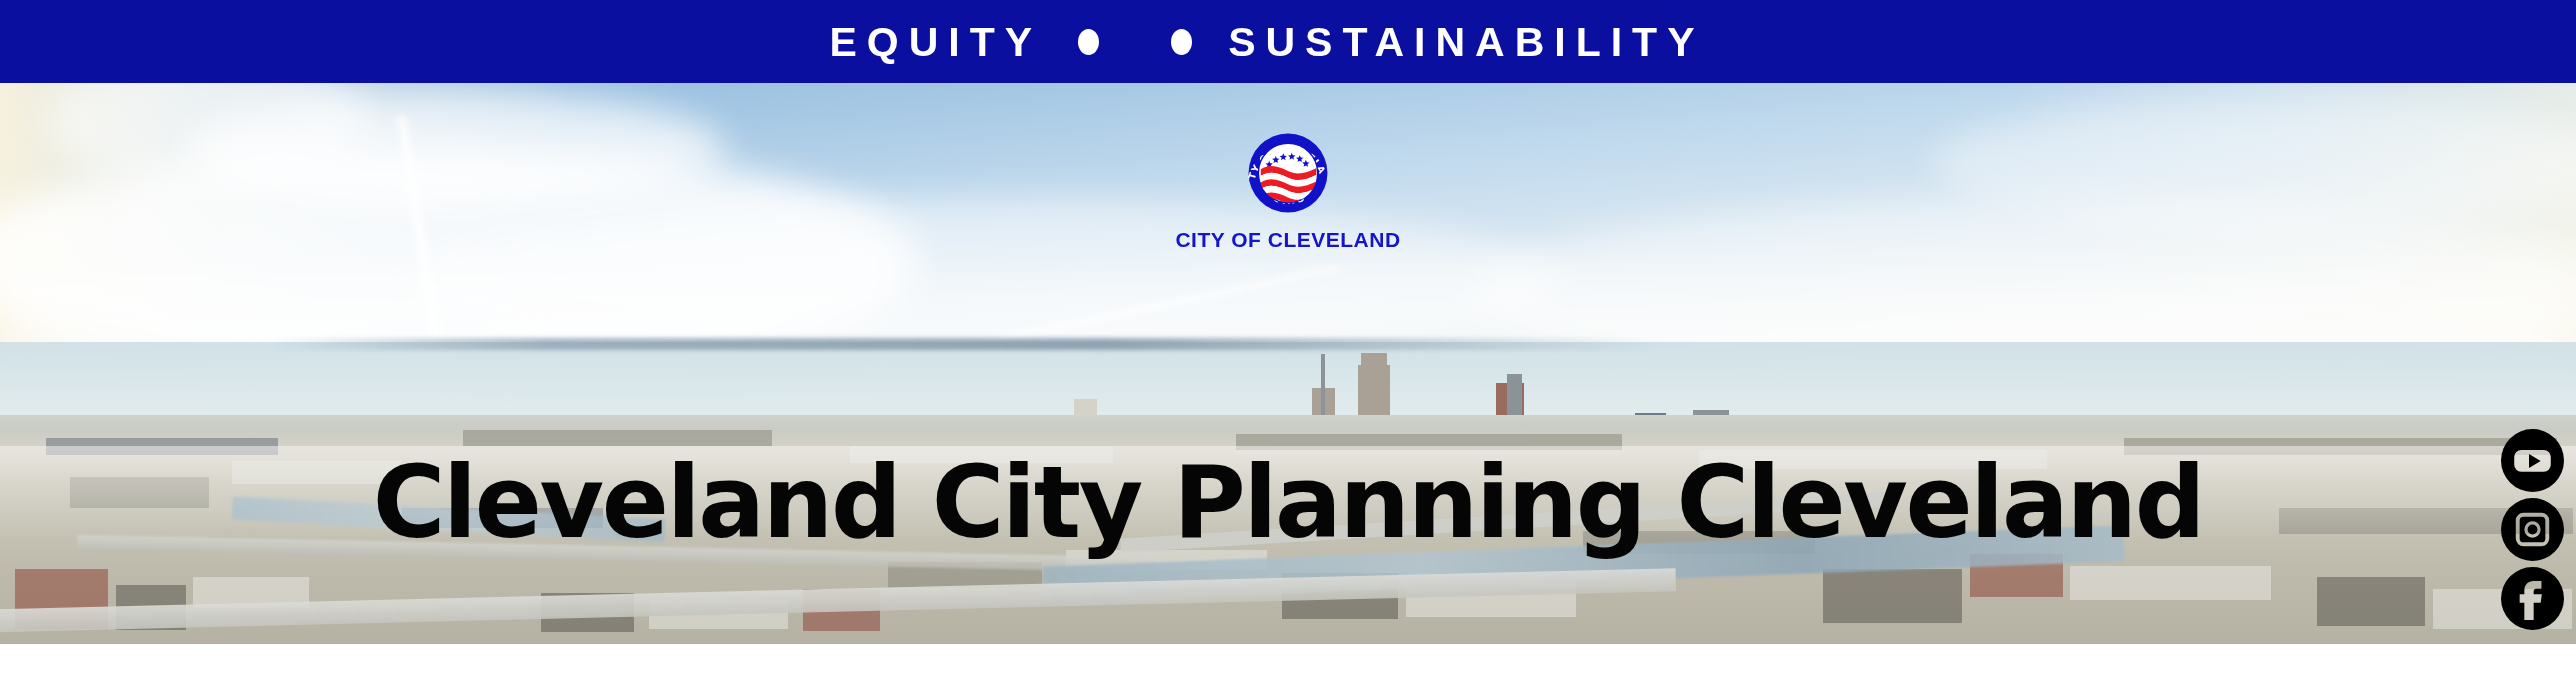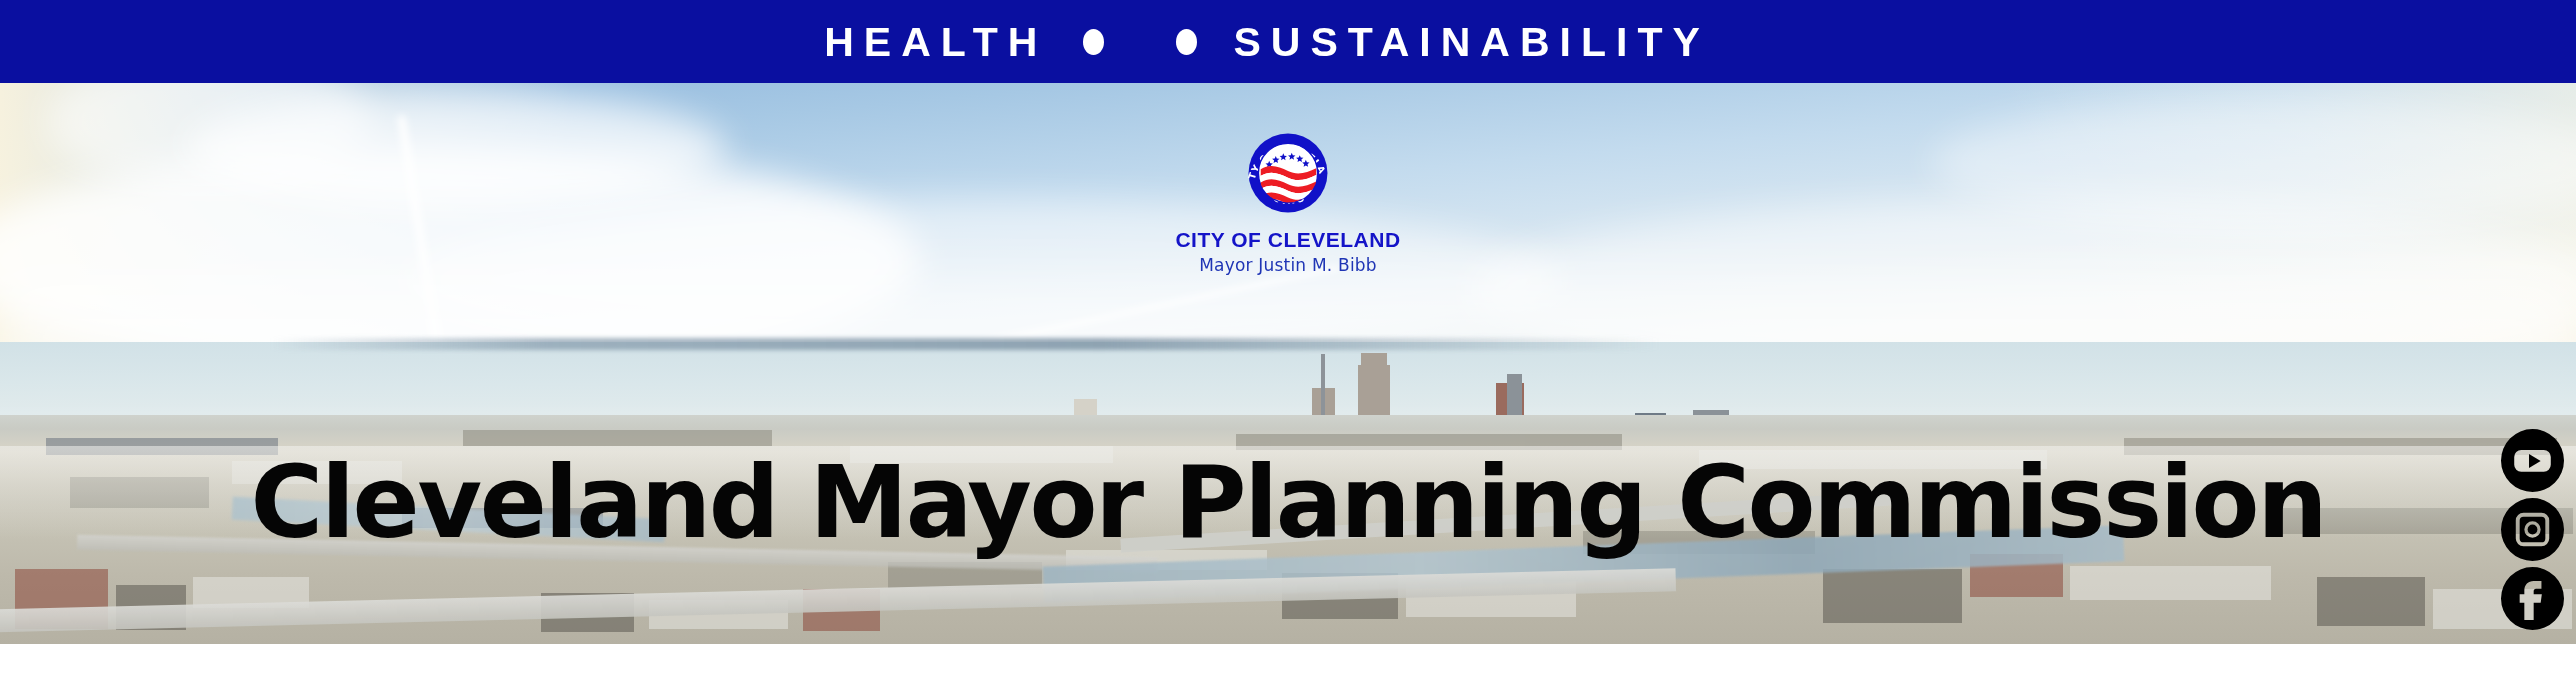--- a/index.html
+++ b/index.html
@@ -221,21 +221,21 @@
   }
   .soc svg { display:block; width:63px; height:63px; }
 </style>
 </head>
 <body>
 
 <div id="page">
 
   <div id="top-banner">
     <div id="top-banner-inner">
-      <span class="banner-word">HEALTH</span>
+      <span class="banner-word">EQUITY</span>
       <span class="banner-dot"></span>
       <span class="banner-dot"></span>
       <span class="banner-word">SUSTAINABILITY</span>
     </div>
   </div>
 
   <div id="photo">
     <div class="sky"></div>
     <div class="sky-r"></div>
     <div class="cloud c1"></div>
@@ -353,24 +353,23 @@
           <path d="M42,92 C62,80 80,86 100,96 C120,106 140,100 160,90 L160,104 C140,114 120,120 100,110 C80,100 62,94 42,106 Z" fill="#ED1C24"></path>
           <path d="M42,106 C62,94 80,100 100,110 C120,120 140,114 160,104 L160,118 C140,128 120,134 100,124 C80,114 62,108 42,120 Z" fill="#ffffff"></path>
           <path d="M42,120 C62,108 80,114 100,124 C120,134 140,128 160,118 L160,132 C140,142 120,148 100,138 C80,128 62,122 42,134 Z" fill="#ED1C24"></path>
           <path d="M42,134 C62,122 80,128 100,138 C120,148 140,142 160,132 L160,146 C140,156 120,162 100,152 C80,142 62,136 42,148 Z" fill="#ffffff"></path>
           <path d="M42,148 C62,136 80,142 100,152 C120,162 140,156 160,146 L160,160 C140,170 120,176 100,166 C80,156 62,150 42,162 Z" fill="#ED1C24"></path>
           <path d="M100,96 C112,101 124,104 136,103 L132,163 C120,164 108,160 96,155 Z" fill="#ffffff" opacity="0"></path>
         </g>
       </svg>
     </div>
     <div id="logo-name">CITY OF CLEVELAND</div>
-    <div id="logo-mayor">Mayor Justin M. Bibb</div>
   </div>
 
-  <div id="main-title">Cleveland Mayor Planning Commission</div>
+  <div id="main-title">Cleveland City Planning Cleveland</div>
 
   <div id="social">
     <a class="soc" href="#">
       <svg viewBox="0 0 81 81" aria-hidden="true">
         <path fill="#000000" fill-rule="evenodd" d="M40.5,0 A40.5,40.5 0 1 1 40.5,81 A40.5,40.5 0 1 1 40.5,0 Z
                  M26,27 h29 a9,9 0 0 1 9,9 v10 a9,9 0 0 1 -9,9 h-29 a9,9 0 0 1 -9,-9 v-10 a9,9 0 0 1 9,-9 Z"></path>
         <path fill="#000000" d="M36,32 L51,41 L36,50 Z"></path>
       </svg>
     </a>
     <a class="soc" href="#">

